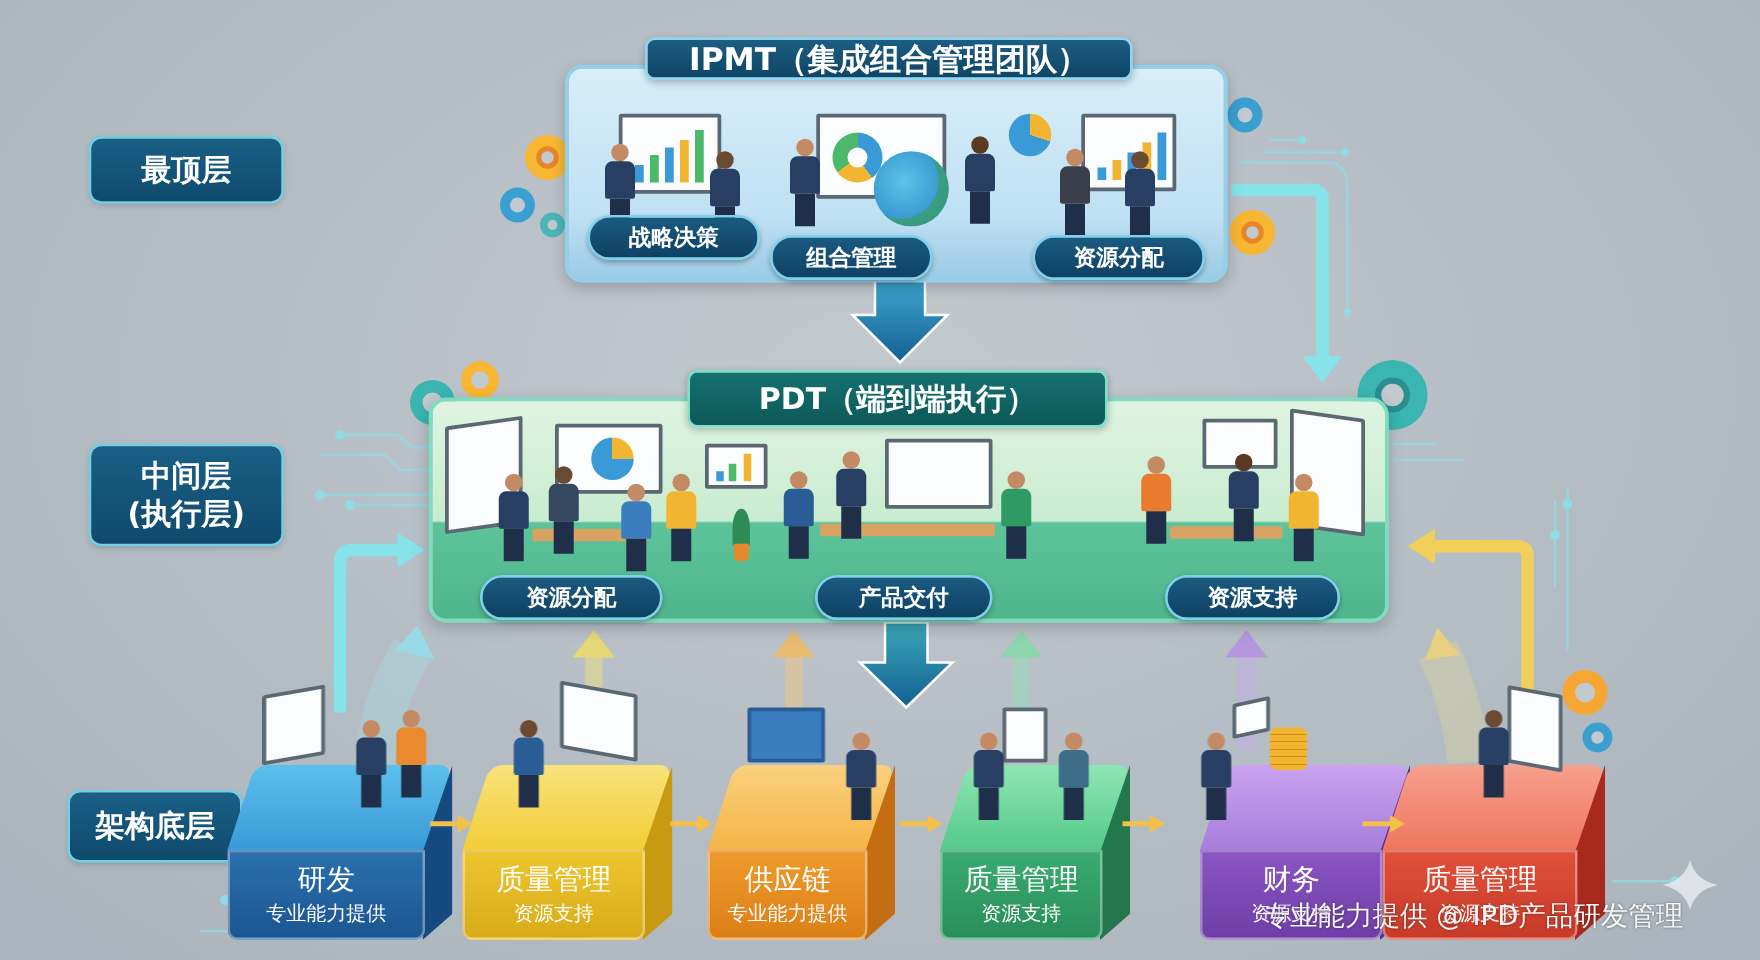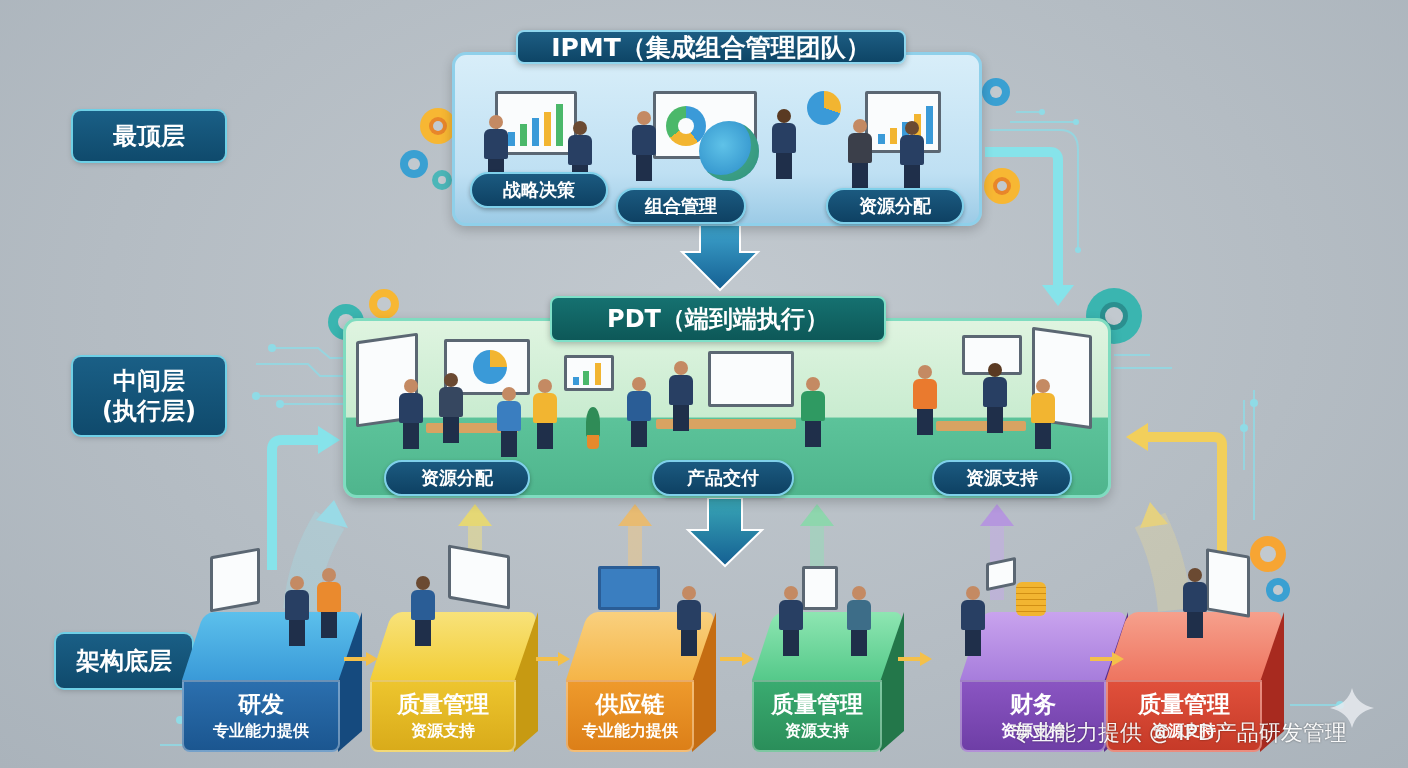--- a/index.html
+++ b/index.html
@@ -108,21 +108,21 @@
     }
     .block .top {
       position: absolute; left: 0; top: 0; right: 22px; height: 68px;
       border-radius: 10px 10px 0 0;
       transform: skewX(-18deg); transform-origin: bottom left;
     }
     .block .front {
       position: absolute; left: 0; top: 68px; right: 22px; bottom: 0;
       border-radius: 0 0 8px 8px;
       display: flex; flex-direction: column; align-items: center; justify-content: center;
-      color: #fff; font-weight: bold;
+      color: #fff; font-weight: normal;
       border: 2px solid rgba(255,255,255,0.35);
     }
     .block .side {
       position: absolute; right: 0; top: 0; width: 24px; bottom: 0;
       clip-path: polygon(0 50%, 100% 0, 100% 85%, 0 100%);
     }
     .block .name { font-size: 23px; line-height: 30px; }
     .block .sub { font-size: 16px; line-height: 24px; }
 
     .flow-arrow {

